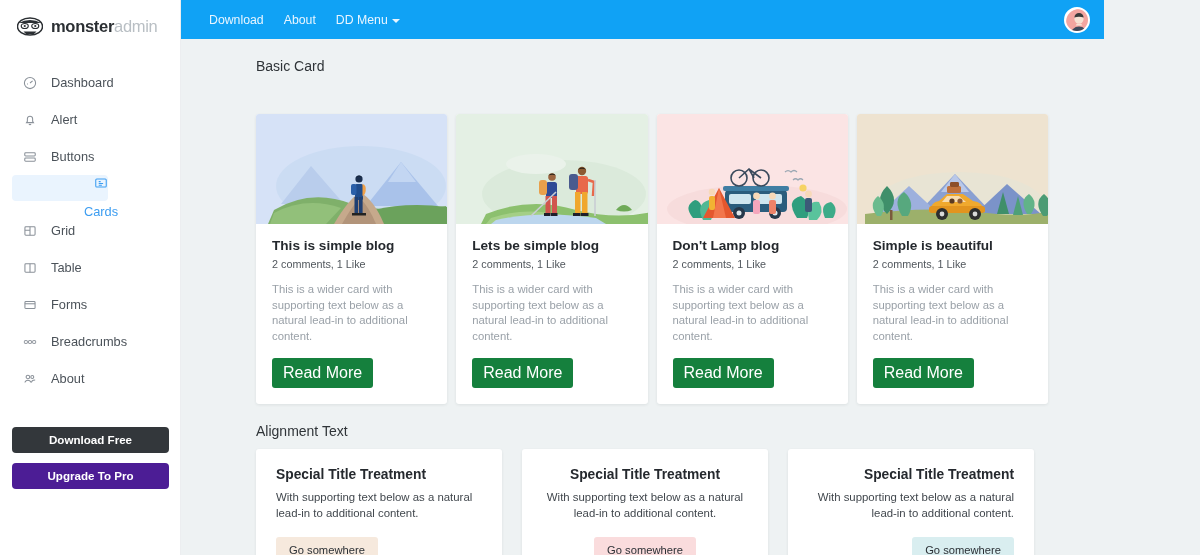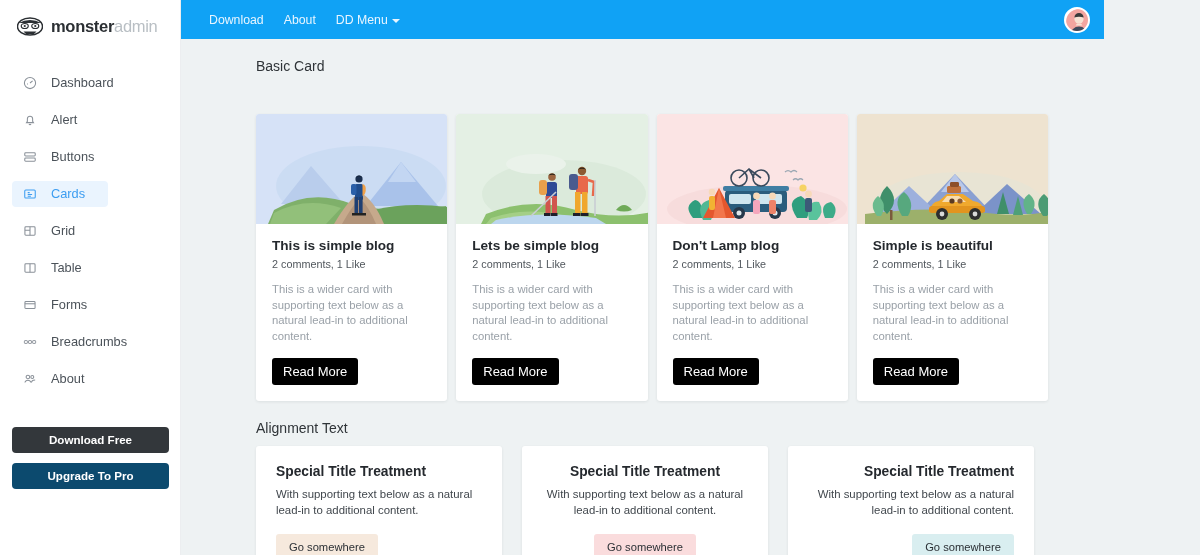--- a/index.html
+++ b/index.html
@@ -45,33 +45,33 @@
   }
   .nav-item.active { color: #3c9df1; }
   .nav-item.active .ni-icon { color: #3c9df1; }
   .nav-item.active .ni-label { color: #3c9df1; }
   .nav-item.active::before {
     content: ""; position: absolute; left: 12px;
     width: 96px; height: 26px;
     background: #eaf4fe; border-radius: 4px;
     z-index: 0; margin-top: 0;
   }
-  .nav-item.active { position: relative; }
+  .nav-item.active { position: relative; flex-direction: column; }
   .nav-item.active .ni-icon, .nav-item.active .ni-label { position: relative; z-index: 1; }
 
   .side-buttons { position: absolute; left: 12px; right: 12px; bottom: 66px; }
   .btn-dl, .btn-pro {
     display: block; width: 157px; height: 26px;
     line-height: 26px; text-align: center;
     font-size: 11.6px; font-weight: bold; color: #ffffff;
     border-radius: 4px; border: none; cursor: pointer;
     font-family: "Liberation Sans", sans-serif;
   }
   .btn-dl { background: #33373b; margin-bottom: 10px; }
-  .btn-pro { background: #0c4a6e; }
+  .btn-pro { background: #4c1d95; }
 
   
   .main { flex: 1; height: 555px; position: relative; background: #eef2f3; overflow: hidden; }
 
   .topbar {
     height: 39px; background: #10a2f5;
     display: flex; align-items: center;
     padding: 0 14px 0 28px;
   }
   .topnav { display: flex; align-items: center; gap: 20px; }
@@ -111,22 +111,22 @@
     box-shadow: 0 1px 3px rgba(40,50,60,.09);
     overflow: hidden;
     display: flex; flex-direction: column;
   }
   .bcard-img { width: 205px; height: 110px; display: block; }
   .bcard-body { padding: 14px 16px 16px 16px; }
   .bcard-title { font-size: 13.6px; color: #25292e; margin-bottom: 5px; }
   .bcard-meta { font-size: 10.8px; color: #51575d; margin-bottom: 12px; }
   .bcard-text { font-size: 11.3px; line-height: 15.5px; color: #9aa1a8; margin-bottom: 14px; }
   .btn-read {
-    display: inline-block; background: #000000; color: #fff;
-    font-size: 13px; padding: 6px 11px; border-radius: 3px;
+    display: inline-block; background: #15803d; color: #fff;
+    font-size: 16px; padding: 6px 11px; border-radius: 3px;
     border: none; cursor: pointer;
     font-family: "Liberation Sans", sans-serif;
   }
 
   
   .align-row { display: flex; gap: 20px; padding: 0 70px 0 75px; }
   .acard {
     flex: 1; background: #fff; border-radius: 3px;
     box-shadow: 0 1px 3px rgba(40,50,60,.09);
     padding: 18px 20px 20px 20px;

